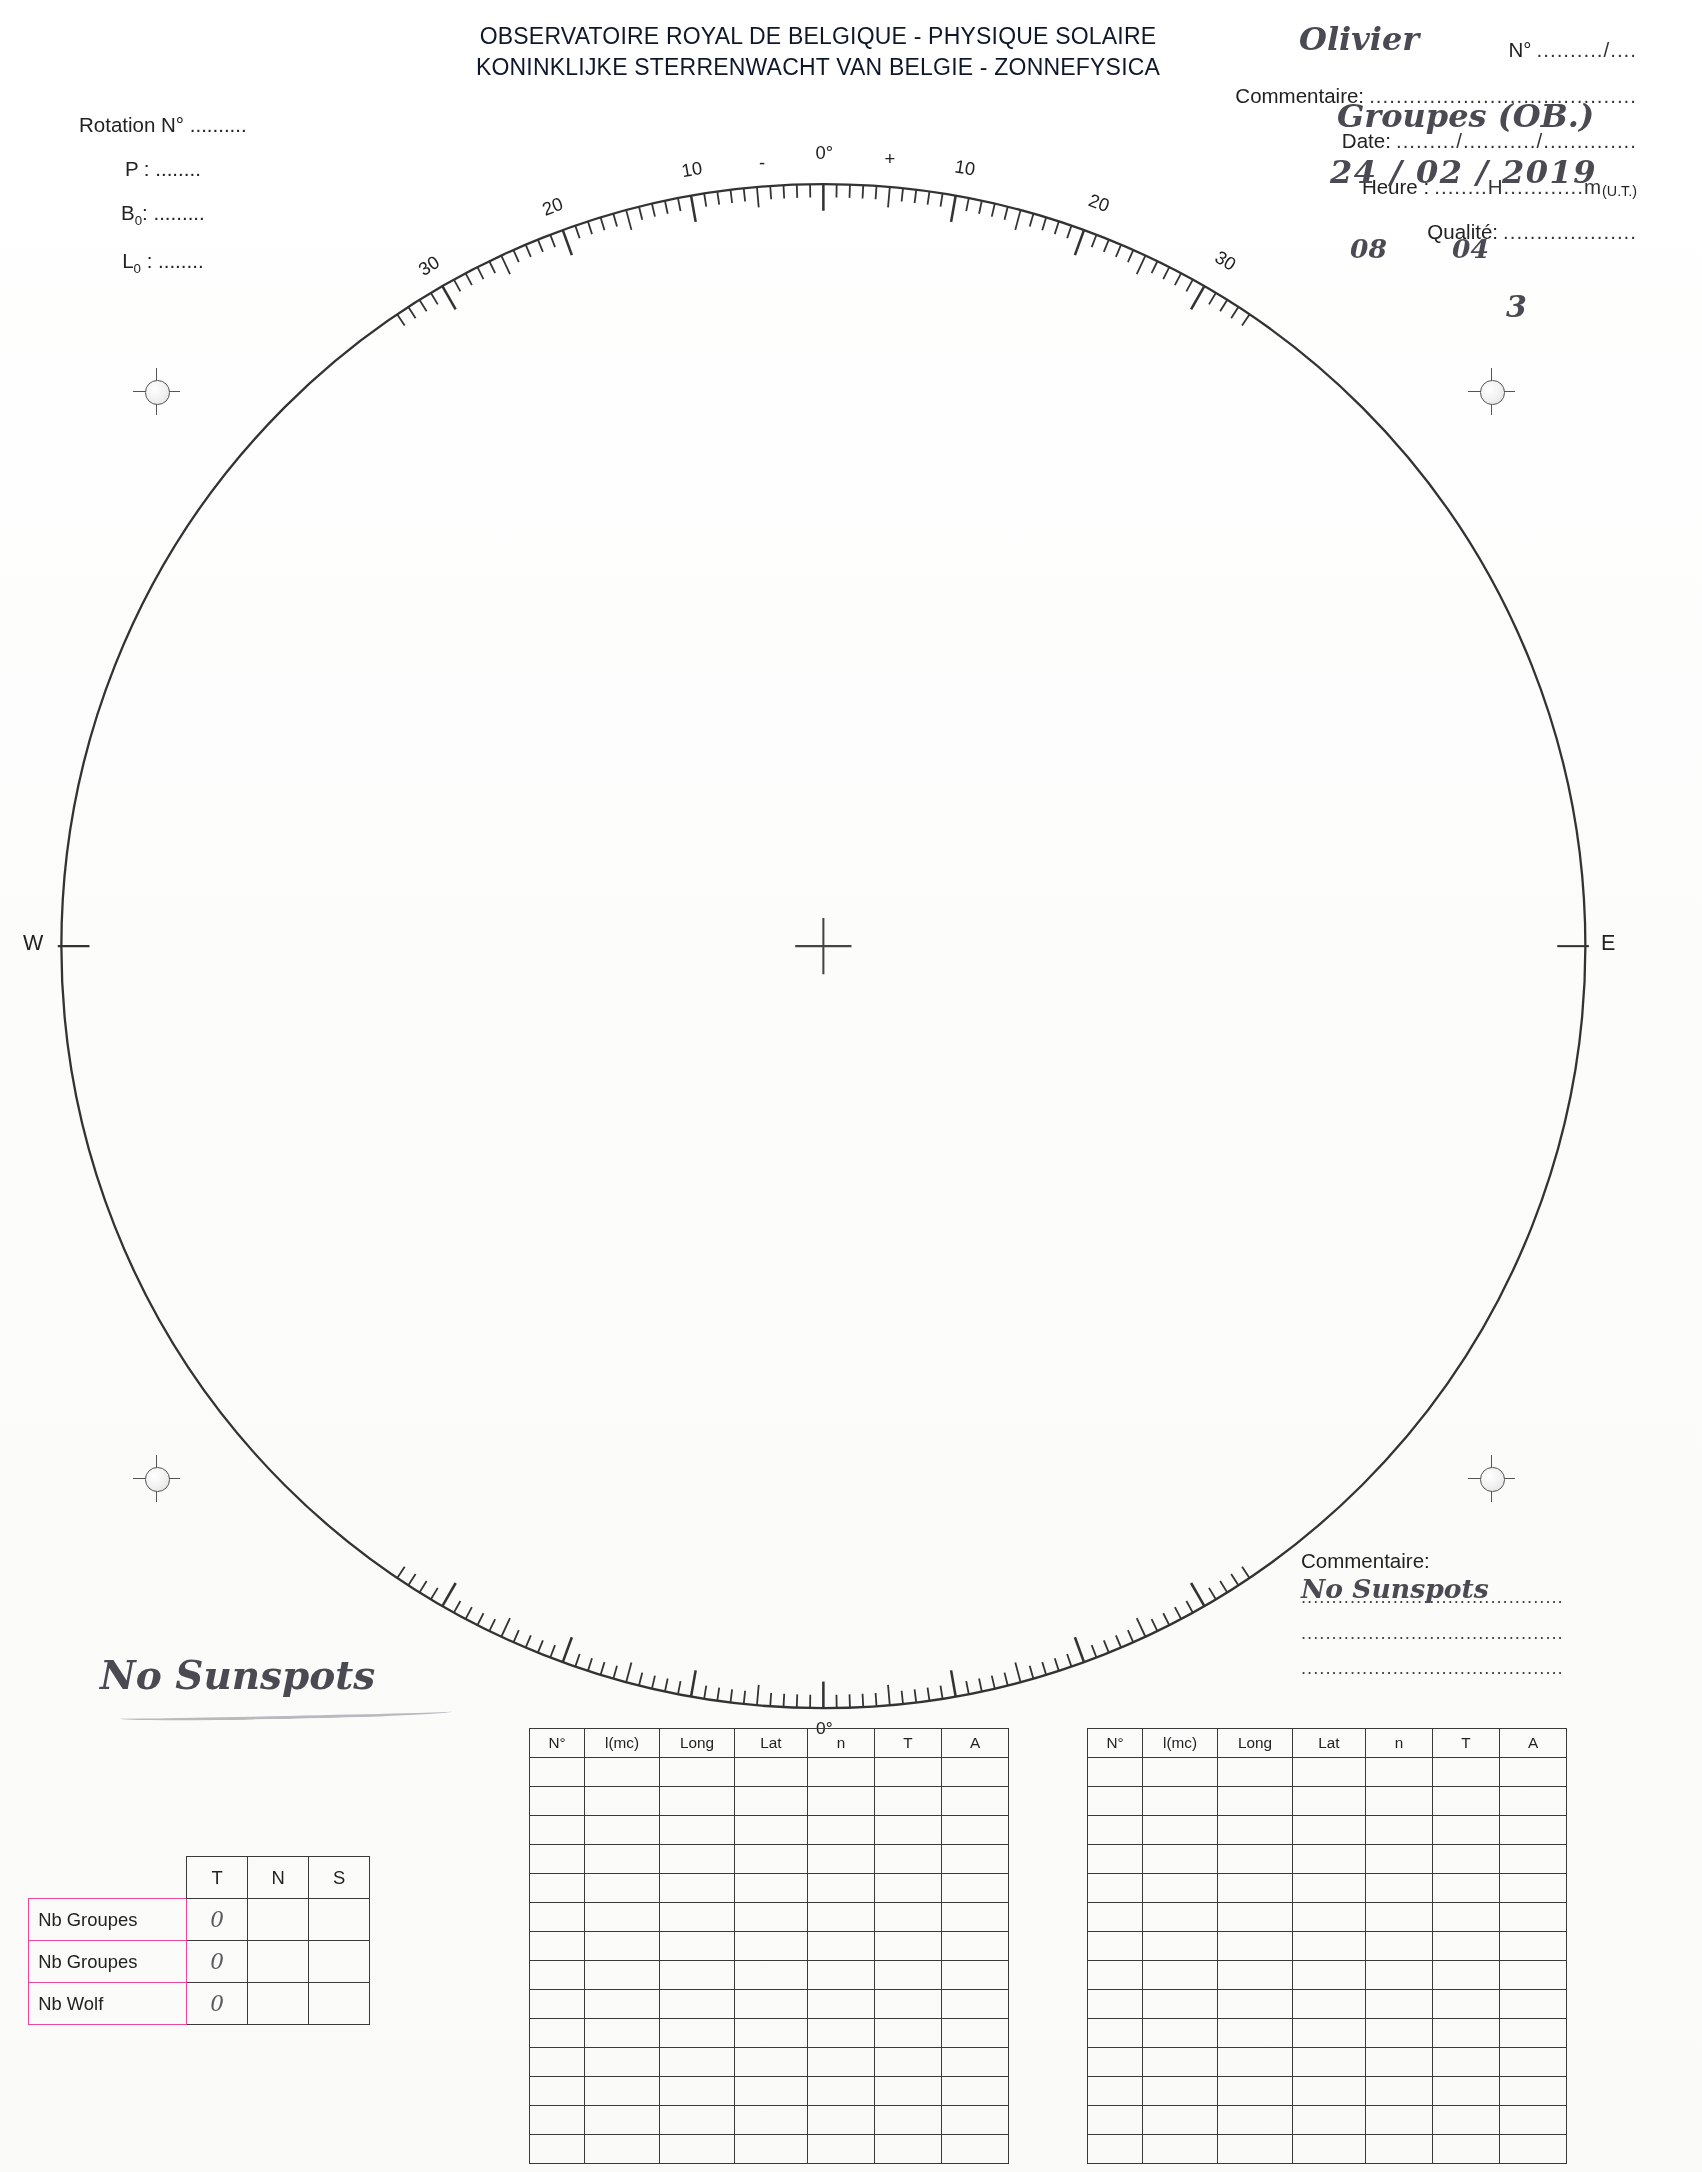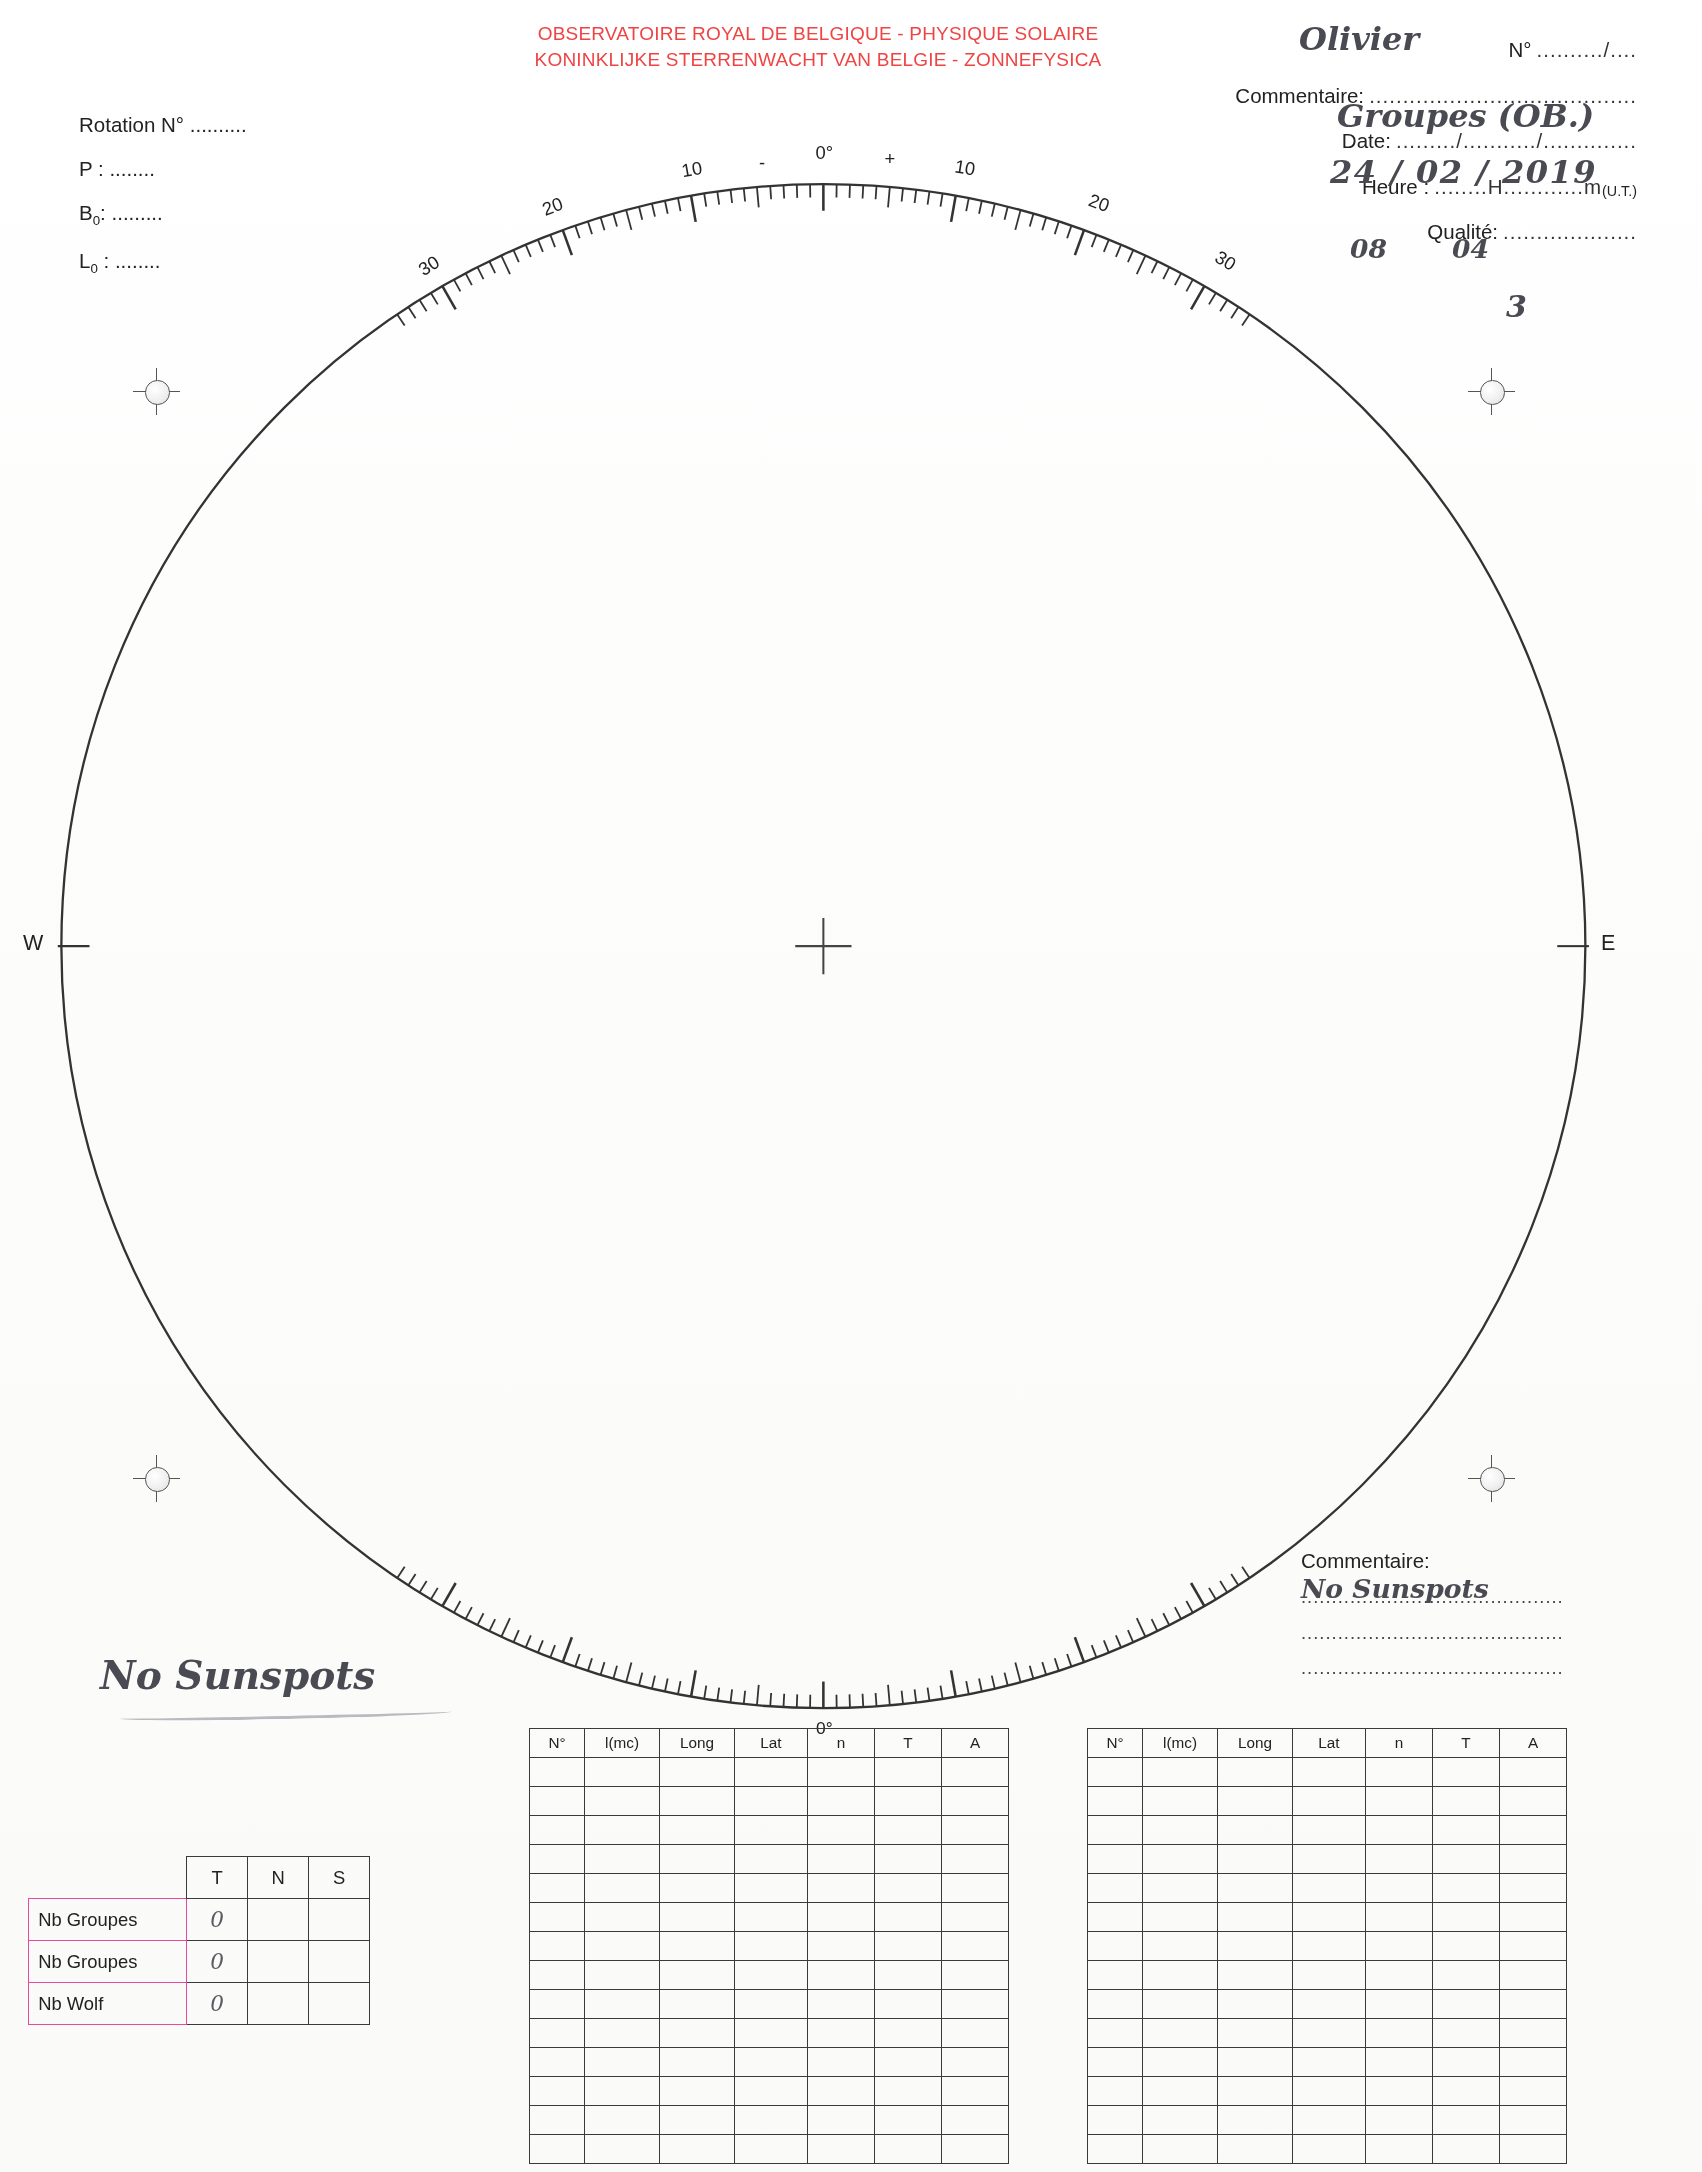--- a/index.html
+++ b/index.html
@@ -30,35 +30,35 @@
 
   
   #title-block {
     left: 327px;
     top: 20.5px;
     width: 982px;
     text-align: center;
     line-height: 1.38;
   }
   #title-block .tline {
-    font-size: 19px;
+    font-size: 23px;
     letter-spacing: 0.2px;
-    color: #ef4444;
+    color: #0f172a;
     white-space: nowrap;
   }
 
   
   #left-params {
     left: 79px;
     top: 115px;
     font-size: 20.5px;
     line-height: 1.0;
     color: #222;
   }
-  #left-params .prow { margin-bottom: 23.5px; white-space: nowrap; }
+  #left-params .prow { margin-bottom: 23.5px; white-space: nowrap; text-align: center; }
   #left-params .sub {
     font-size: 13.3px;
     vertical-align: sub;
   }
 
   
   #right-params {
     left: 1151px;
     top: 38px;
     font-size: 20.5px;

